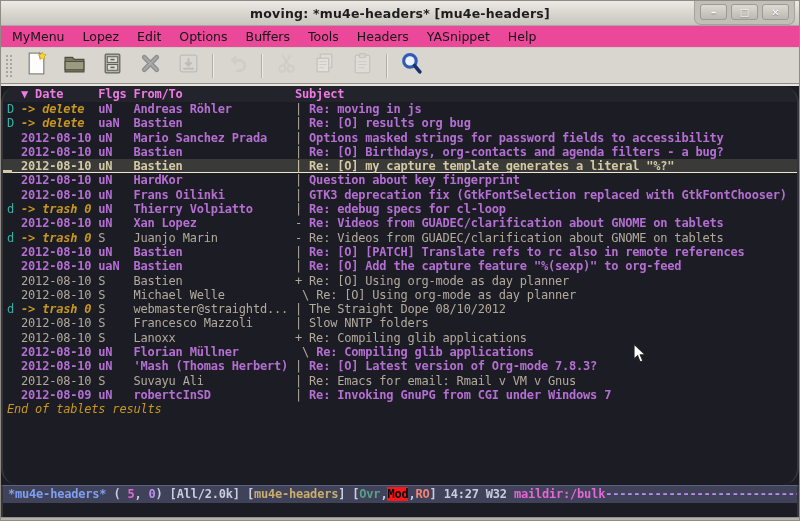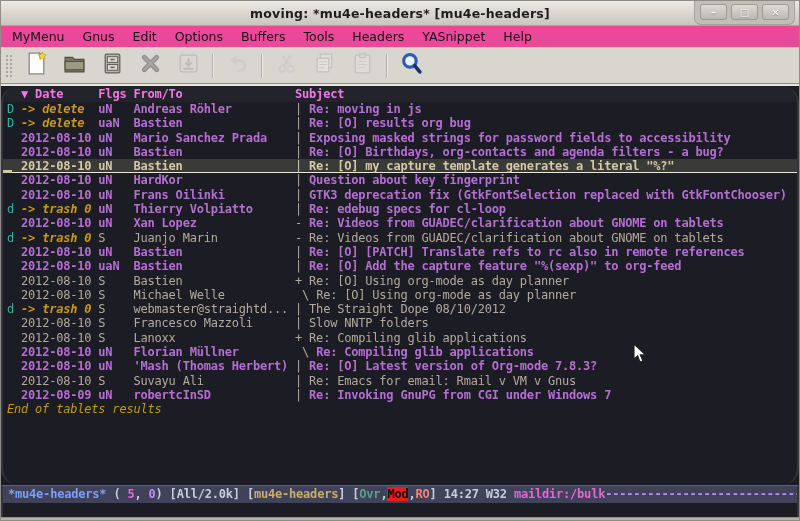--- a/index.html
+++ b/index.html
@@ -89,21 +89,21 @@
     <span class="title-text">moving: *mu4e-headers* [mu4e-headers]</span>
     <div class="win-controls">
       <div class="win-btn">–</div>
       <div class="win-btn">□</div>
       <div class="win-btn">✕</div>
     </div>
   </div>
 
   <div class="menubar" id="menubar">
       <div class="menu-item">MyMenu</div>
-      <div class="menu-item">Gnus</div>
+      <div class="menu-item">Lopez</div>
       <div class="menu-item">Edit</div>
       <div class="menu-item">Options</div>
       <div class="menu-item">Buffers</div>
       <div class="menu-item">Tools</div>
       <div class="menu-item">Headers</div>
       <div class="menu-item">YASnippet</div>
       <div class="menu-item">Help</div>
     </div>
 
   <div class="toolbar">
@@ -195,21 +195,21 @@
     </div>
   </div>
 
   <div class="bevel"></div>
 
   <div class="content">
     <div class="header-line" id="header-line"><span class="hcol">  </span><span class="hcol">▼ Date     </span><span class="hcol">Flgs </span><span class="hcol">From/To               </span><span class="hcol"> Subject</span></div>
     <div class="rows" id="rows">
         <div class="hrow unread"><span class="mark">D </span><span class="action">-&gt; delete  </span><span class="flags">uN   </span><span class="from">Andreas Röhler        </span><span class="sep"> | </span><span class="subject">Re: moving in js</span></div>
         <div class="hrow unread"><span class="mark">D </span><span class="action">-&gt; delete  </span><span class="flags">uaN  </span><span class="from">Bastien               </span><span class="sep"> | </span><span class="subject">Re: [O] results org bug</span></div>
-        <div class="hrow unread"><span class="mark">  </span><span class="date">2012-08-10 </span><span class="flags">uN   </span><span class="from">Mario Sanchez Prada   </span><span class="sep"> | </span><span class="subject">Exposing masked strings for password fields to accessibility</span></div>
+        <div class="hrow unread"><span class="mark">  </span><span class="date">2012-08-10 </span><span class="flags">uN   </span><span class="from">Mario Sanchez Prada   </span><span class="sep"> | </span><span class="subject">Options masked strings for password fields to accessibility</span></div>
         <div class="hrow unread"><span class="mark">  </span><span class="date">2012-08-10 </span><span class="flags">uN   </span><span class="from">Bastien               </span><span class="sep"> | </span><span class="subject">Re: [O] Birthdays, org-contacts and agenda filters - a bug?</span></div>
         <div class="hrow current"><span class="mark">  </span><span class="date">2012-08-10 </span><span class="flags">uN   </span><span class="from">Bastien               </span><span class="sep"> | </span><span class="subject">Re: [O] my capture template generates a literal "%?"</span></div>
         <div class="hrow unread"><span class="mark">  </span><span class="date">2012-08-10 </span><span class="flags">uN   </span><span class="from">HardKor               </span><span class="sep"> | </span><span class="subject">Question about key fingerprint</span></div>
         <div class="hrow unread"><span class="mark">  </span><span class="date">2012-08-10 </span><span class="flags">uN   </span><span class="from">Frans Oilinki         </span><span class="sep"> | </span><span class="subject">GTK3 deprecation fix (GtkFontSelection replaced with GtkFontChooser)</span></div>
         <div class="hrow unread"><span class="mark">d </span><span class="action">-&gt; trash 0 </span><span class="flags">uN   </span><span class="from">Thierry Volpiatto     </span><span class="sep"> | </span><span class="subject">Re: edebug specs for cl-loop</span></div>
         <div class="hrow unread"><span class="mark">  </span><span class="date">2012-08-10 </span><span class="flags">uN   </span><span class="from">Xan Lopez             </span><span class="sep"> - </span><span class="subject">Re: Videos from GUADEC/clarification about GNOME on tablets</span></div>
         <div class="hrow read"><span class="mark">d </span><span class="action">-&gt; trash 0 </span><span class="flags">S    </span><span class="from">Juanjo Marin          </span><span class="sep"> - </span><span class="subject">Re: Videos from GUADEC/clarification about GNOME on tablets</span></div>
         <div class="hrow unread"><span class="mark">  </span><span class="date">2012-08-10 </span><span class="flags">uN   </span><span class="from">Bastien               </span><span class="sep"> | </span><span class="subject">Re: [O] [PATCH] Translate refs to rc also in remote references</span></div>
         <div class="hrow unread"><span class="mark">  </span><span class="date">2012-08-10 </span><span class="flags">uaN  </span><span class="from">Bastien               </span><span class="sep"> | </span><span class="subject">Re: [O] Add the capture feature "%(sexp)" to org-feed</span></div>
         <div class="hrow read"><span class="mark">  </span><span class="date">2012-08-10 </span><span class="flags">S    </span><span class="from">Bastien               </span><span class="sep"> + </span><span class="subject">Re: [O] Using org-mode as day planner</span></div>

